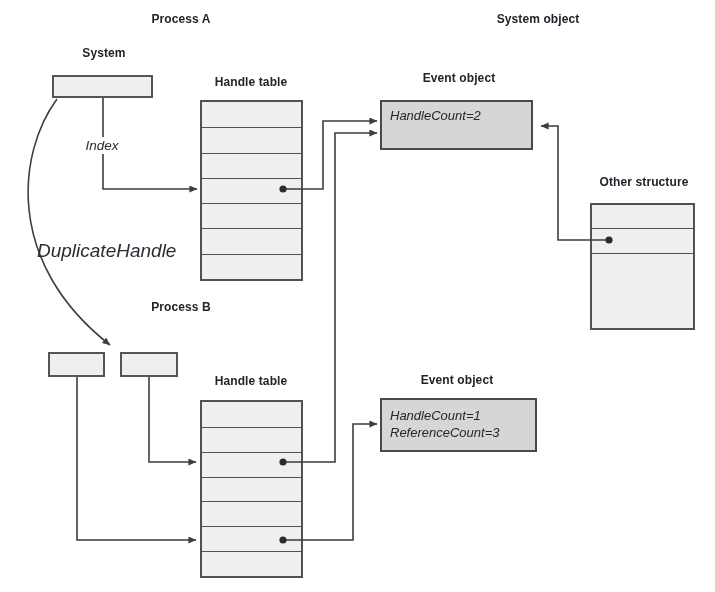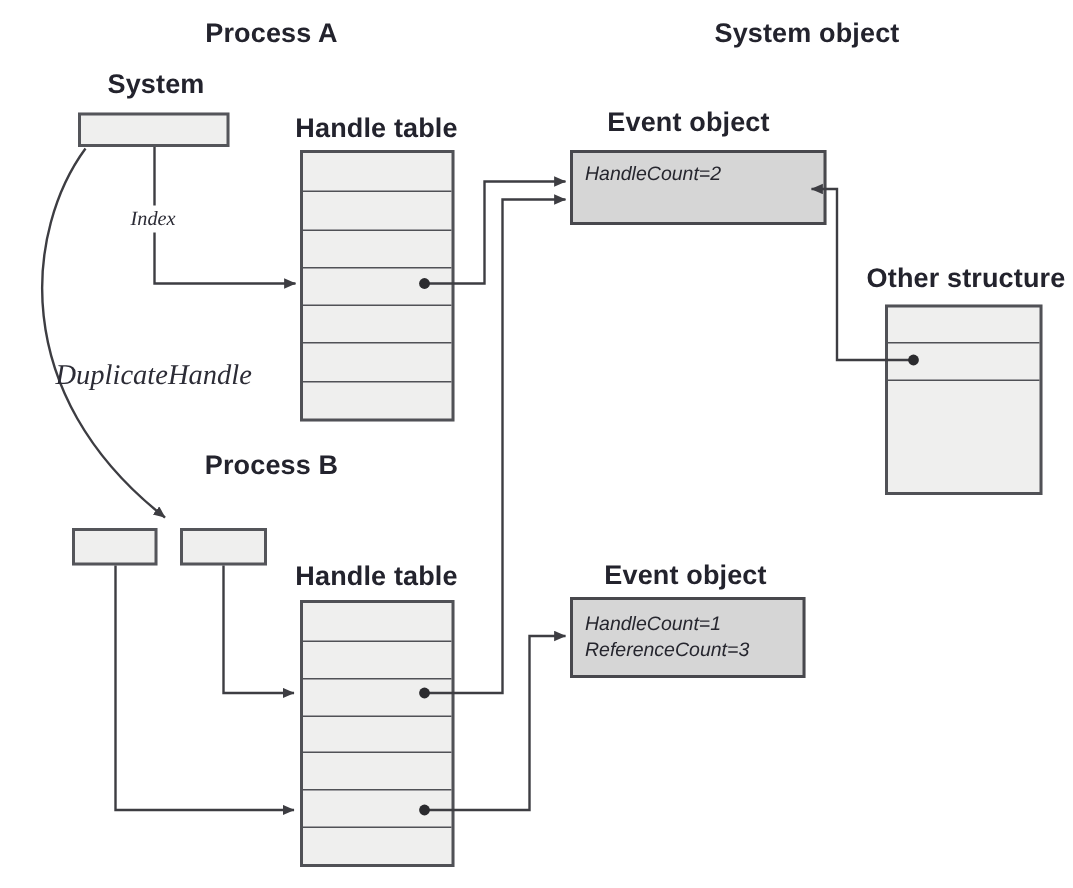--- a/index.html
+++ b/index.html
@@ -2,26 +2,26 @@
 <html><head>
 <meta charset="utf-8">
 <style>
   html,body { margin:0; padding:0; background:#ffffff; }
   .canvas {
     position:relative; width:715px; height:592px; background:#ffffff;
     font-family:"Liberation Sans","DejaVu Sans",sans-serif; overflow:hidden;
   }
   .heading {
     position:absolute; transform:translateX(-50%);
-    font-weight:700; font-size:18px; letter-spacing:.1px;
+    font-weight:700; font-size:12px; letter-spacing:.1px;
     color:#23232d; white-space:nowrap; z-index:6;
   }
   .ital {
     position:absolute; font-style:italic; font-size:13.5px;
-    color:#2c2c36; white-space:nowrap; z-index:6;font-family:Liberation Serif, serif;
+    color:#2c2c36; white-space:nowrap; z-index:6;
   }
   .ital.on-line { background:#ffffff; padding:1px 4px; transform:translateX(-50%); }
   .box {
     position:absolute; background:#efefee; border:2px solid #54555a;
     box-sizing:border-box; z-index:1;
   }
   .table {
     position:absolute; background:#efefee; border:2px solid #505156;
     box-sizing:border-box; display:grid; z-index:1;
   }
@@ -86,21 +86,21 @@
     <div class="cell"></div>
     <div class="cell"></div>
     <div class="cell"></div>
     <div class="cell"></div>
     <div class="cell"></div>
     <div class="cell"></div>
     <div class="cell"></div>
   </div>
 
   <div class="heading" style="left:459px; top:71px;">Event object</div>
-  <div class="event" style="left:380px; top:100px; width:171px; height:50px;">
+  <div class="event" style="left:380px; top:100px; width:153px; height:50px;">
     <div>HandleCount=2</div>
   </div>
 
   <div class="heading" style="left:644px; top:175px;">Other structure</div>
   <div class="table" style="left:590px; top:203px; width:105px; height:127px; grid-template-rows:23px 25px 1fr;">
     <div class="cell"></div>
     <div class="cell"></div>
     <div class="cell"></div>
   </div>
 

